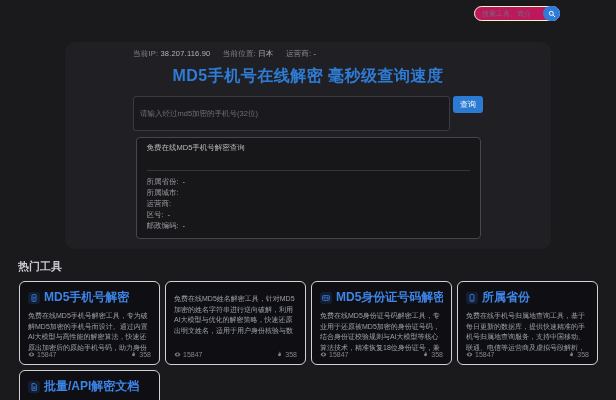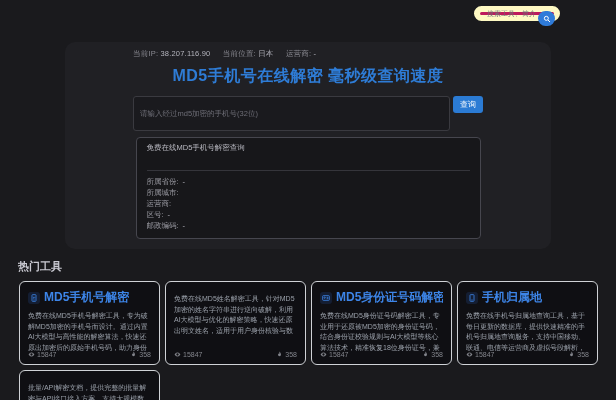--- a/index.html
+++ b/index.html
@@ -4,21 +4,21 @@
 <style>
   * { box-sizing: border-box; margin: 0; padding: 0; }
   html,body { width:616px; height:400px; overflow:hidden; }
   body {
     background:#1a1a1d;
     font-family:"Liberation Sans","DejaVu Sans",sans-serif;
     color:#c9c9d1;
   }
   
   .topbar { height:26px; display:flex; align-items:center; justify-content:flex-end; padding-right:56px; }
-  .search-pill { position:relative; width:86px; height:15px; border:6px solid #fef9c3; border-radius:8px; background:#be185d; display:flex; align-items:center; }
+  .search-pill { position:relative; width:86px; height:15px; border:1px solid #fef9c3; border-radius:8px; background:#be185d; display:flex; }
   .search-pill input { flex:1; background:transparent; border:none; outline:none; color:#c9c9d1; font-size:7px; padding:0 18px 0 7px; font-family:inherit; }
   .search-pill input::placeholder { color:#6d6d76; }
   .search-btn { position:absolute; right:-1px; top:-1px; width:17px; height:15px; border:none; border-radius:8px; background:#2f7bd9; color:#fff; display:flex; align-items:center; justify-content:center; cursor:pointer; }
   
   .hero { width:486px; margin:16px auto 0; background:#202024; border-radius:10px; padding:7px 24px 10px; }
   .meta { font-size:7.5px; color:#8a8a92; padding-left:44px; letter-spacing:.2px; }
   .meta b { font-weight:normal; color:#b3b3bc; margin-right:10px; }
   .hero-title { text-align:center; color:#2e7cd6; font-size:16px; font-weight:bold; margin-top:7px; letter-spacing:.5px; }
   .query-row { width:350px; margin:9px auto 0; display:flex; }
   .query-input { flex:1; height:35px; background:#1a1a1e; border:1px solid #3a3a40; border-radius:3px; color:#c9c9d1; font-size:7.5px; padding:12px 6px; outline:none; font-family:inherit; }
@@ -189,21 +189,21 @@
   </div>
 
   <div class="card">
     <div class="card-head">
       <span class="cicon">
         <svg width="8" height="8" viewBox="0 0 24 24" fill="none" stroke="currentColor" stroke-width="2.5">
           <rect x="6" y="2" width="12" height="20" rx="2"></rect>
             <line x1="10" y1="18" x2="14" y2="18"></line>
         </svg>
       </span>
-      <span class="ctitle">手机归属地</span>
+      <span class="ctitle">所属省份</span>
     </div>
     <div class="cdesc">免费在线手机号归属地查询工具，基于每日更新的数据库，提供快速精准的手机号归属地查询服务，支持中国移动、联通、电信等运营商及虚拟号段解析，结果精准覆盖全区县一级，…</div>
     <div class="cfoot">
       <span class="cstat">
         <span>
           <svg width="7" height="7" viewBox="0 0 24 24" fill="currentColor">
               <path d="M12 5C6 5 2 12 2 12s4 7 10 7 10-7 10-7-4-7-10-7zm0 11a4 4 0 110-8 4 4 0 010 8z"></path>
             </svg>
         </span>
         <span>15847</span>
@@ -213,17 +213,27 @@
           <svg width="7" height="7" viewBox="0 0 24 24" fill="currentColor">
               <path d="M12 2s5 5 5 11a5 5 0 01-10 0c0-2.2 1-4.2 2.2-5.4.1 1.9.9 3.1 1.8 3.1C11 7.7 12 4.5 12 2z"></path>
             </svg>
         </span>
         <span>358</span>
       </span>
     </div>
   </div>
 
   <div class="card">
+    <div class="card-head">
+      <span class="cicon">
+        <svg width="8" height="8" viewBox="0 0 24 24" fill="none" stroke="currentColor" stroke-width="2.5">
+          <path d="M6 2h9l4 4v16H6z"></path>
+            <line x1="9" y1="12" x2="16" y2="12"></line>
+            <line x1="9" y1="16" x2="16" y2="16"></line>
+        </svg>
+      </span>
+      <span class="ctitle">批量/API解密文档</span>
+    </div>
     <div class="cdesc">批量/API解密文档，提供完整的批量解密与API接口接入方案，支持大规模数据批量处理，并可灵活对接业务系统，实现自动化MD5解密需求，提升工作效率。</div>
 
   </div>
 
 </div>
 
 </body></html>

